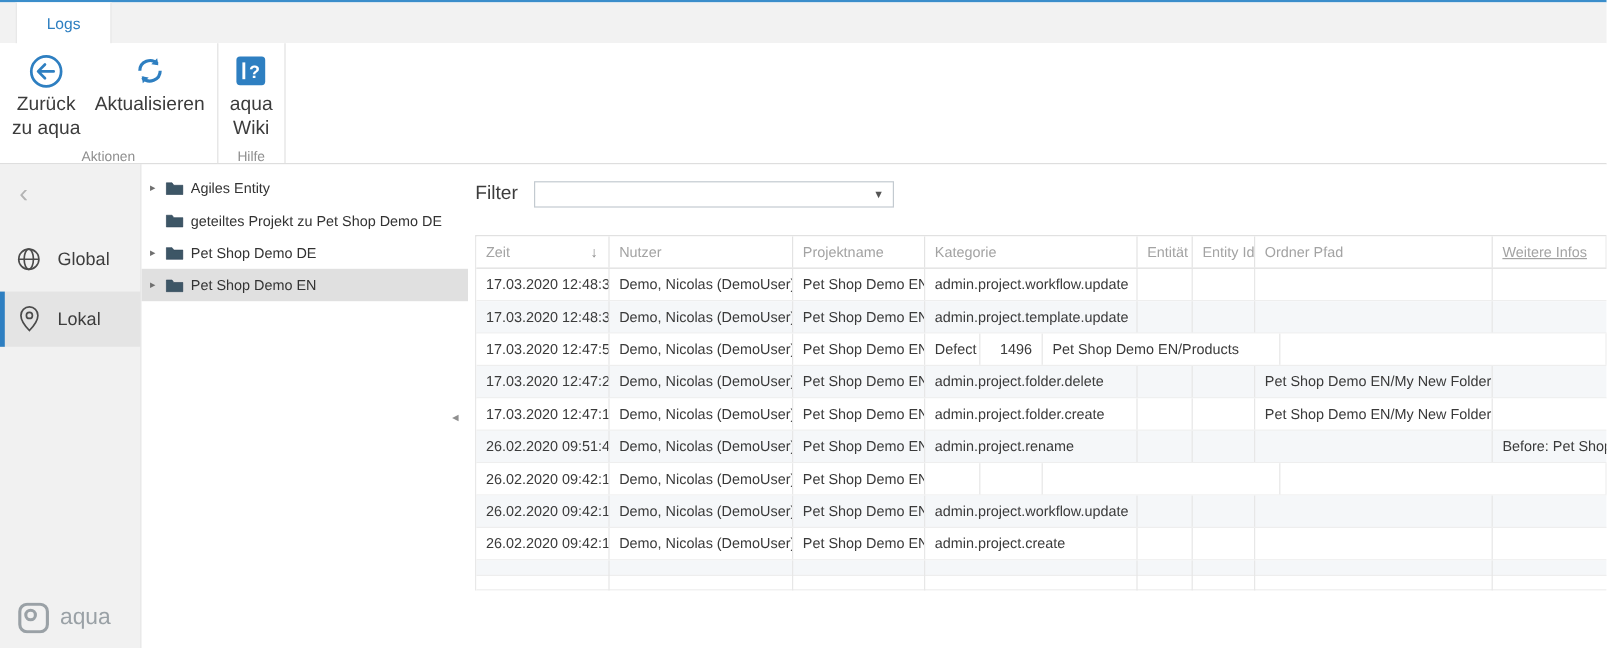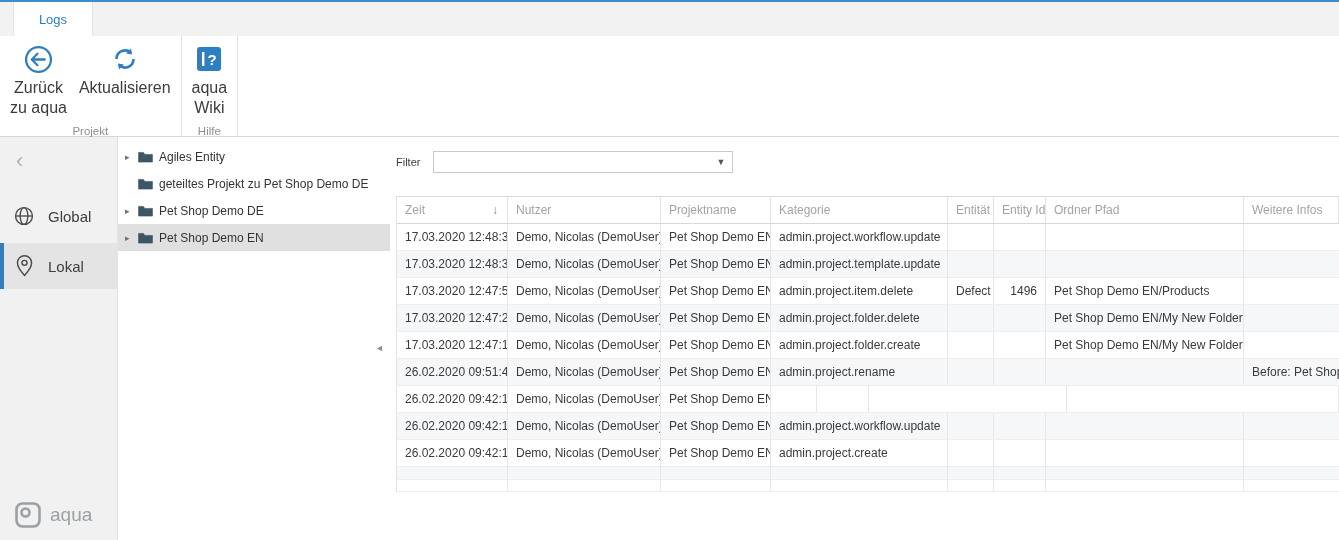--- a/index.html
+++ b/index.html
@@ -41,21 +41,21 @@
   .tree-item { height:27px; display:flex; align-items:center; padding-left:7px; font-size:12px; color:#333; cursor:pointer; }
   .tree-item.selected { background:#e0e0e0; }
   .tw-chevron { width:13px; font-size:9px; color:#6f6f6f; flex-shrink:0; }
   .tw-folder { margin-right:6px; display:flex; flex-shrink:0; }
   .tree-label { white-space:nowrap; overflow:hidden; }
   .panel-collapse { position:absolute; right:6px; top:206px; font-size:9px; color:#8f8f8f; cursor:pointer; }
 
   
   .main { flex:1; background:#fff; padding-left:6px; overflow:hidden; }
   .filter-row { margin-top:14px; display:flex; align-items:center; }
-  .filter-label { font-size:11px; color:#3c3c3c; }
+  .filter-label { font-size:16px; color:#3c3c3c; }
   .combo { margin-left:13px; width:300px; height:22px; border:1px solid #c3cad0; background:#fff;
            display:flex; align-items:center; padding:0 7px 0 6px; cursor:pointer; }
   .combo-value { flex:1; font-size:12px; color:#333; }
   .combo-arrow { font-size:9px; color:#555; }
 
   .table { margin-top:23px; border-top:1px solid #dadada; border-left:1px solid #e3e3e3; width:100%; }
   .thead { display:flex; height:27px; border-bottom:1px solid #d8d8d8; background:#fff; }
   .th { display:flex; align-items:center; padding-left:8px; font-size:12px; color:#a3a3a3;
         border-right:1px solid #e3e3e3; flex-shrink:0; overflow:hidden; white-space:nowrap; cursor:pointer;gap:42px; }
   .grow { flex:1 1 auto; }
@@ -94,21 +94,21 @@
               <svg width="26" height="26" viewBox="0 0 26 26">
                 <path d="M21.5 13a8.5 8.5 0 0 1-14.8 5.7" fill="none" stroke="#2e7fc1" stroke-width="2.6"></path>
                 <path d="M4.5 13A8.5 8.5 0 0 1 19.3 7.3" fill="none" stroke="#2e7fc1" stroke-width="2.6"></path>
                 <path d="M19 2.6l.9 5.8-5.8-.9z" fill="#2e7fc1"></path>
                 <path d="M7 23.4l-.9-5.8 5.8.9z" fill="#2e7fc1"></path>
               </svg>
             </span>
           <span class="rlabel">Aktualisieren</span>
         </div>
       </div>
-      <div class="grouplabel">Projekt</div>
+      <div class="grouplabel">Aktionen</div>
     </div>
     <div class="rgroup">
       <div class="rbtns">
         <div class="rbtn">
           <span class="ricon">
               <svg width="26" height="26" viewBox="0 0 26 26">
                 <rect x="1" y="1" width="24" height="24" rx="3" fill="#2e7fc1"></rect>
                 <rect x="6" y="6" width="2.4" height="14" fill="#fff"></rect>
                 <text x="16" y="19" font-size="15" font-weight="bold" fill="#fff" text-anchor="middle" font-family="sans-serif">?</text>
               </svg>
@@ -224,21 +224,21 @@
             </div>
             <div class="th" style="width: 46px;">
               <span>Entität</span>
             </div>
             <div class="th" style="width: 52px; text-align: right;">
               <span>Entity Id</span>
             </div>
             <div class="th" style="width: 198px;">
               <span>Ordner Pfad</span>
             </div>
-            <div class="th grow" style="width: 96px;">
+            <div class="th grow" style="width: 96px; text-decoration: underline;">
               <span>Weitere Infos</span>
             </div>
           </div>
         <div class="tbody" id="tbody">
             <div class="trow">
               <div class="td" style="width: 111px;">17.03.2020 12:48:34</div>
               <div class="td" style="width: 153px;">Demo, Nicolas (DemoUser)</div>
               <div class="td" style="width: 110px;">Pet Shop Demo EN</div>
               <div class="td" style="width: 177px;">admin.project.workflow.update</div>
               <div class="td" style="width: 46px;"></div>
@@ -253,21 +253,20 @@
               <div class="td" style="width: 177px;">admin.project.template.update</div>
               <div class="td" style="width: 46px;"></div>
               <div class="td right" style="width: 52px;"></div>
               <div class="td" style="width: 198px;"></div>
               <div class="td grow" style="width: 96px;"></div>
             </div>
             <div class="trow">
               <div class="td" style="width: 111px;">17.03.2020 12:47:56</div>
               <div class="td" style="width: 153px;">Demo, Nicolas (DemoUser)</div>
               <div class="td" style="width: 110px;">Pet Shop Demo EN</div>
-              <div class="td" style="width: 177px;">admin.project.item.delete</div>
               <div class="td" style="width: 46px;">Defect</div>
               <div class="td right" style="width: 52px;">1496</div>
               <div class="td" style="width: 198px;">Pet Shop Demo EN/Products</div>
               <div class="td grow" style="width: 96px;"></div>
             </div>
             <div class="trow alt">
               <div class="td" style="width: 111px;">17.03.2020 12:47:26</div>
               <div class="td" style="width: 153px;">Demo, Nicolas (DemoUser)</div>
               <div class="td" style="width: 110px;">Pet Shop Demo EN</div>
               <div class="td" style="width: 177px;">admin.project.folder.delete</div>

